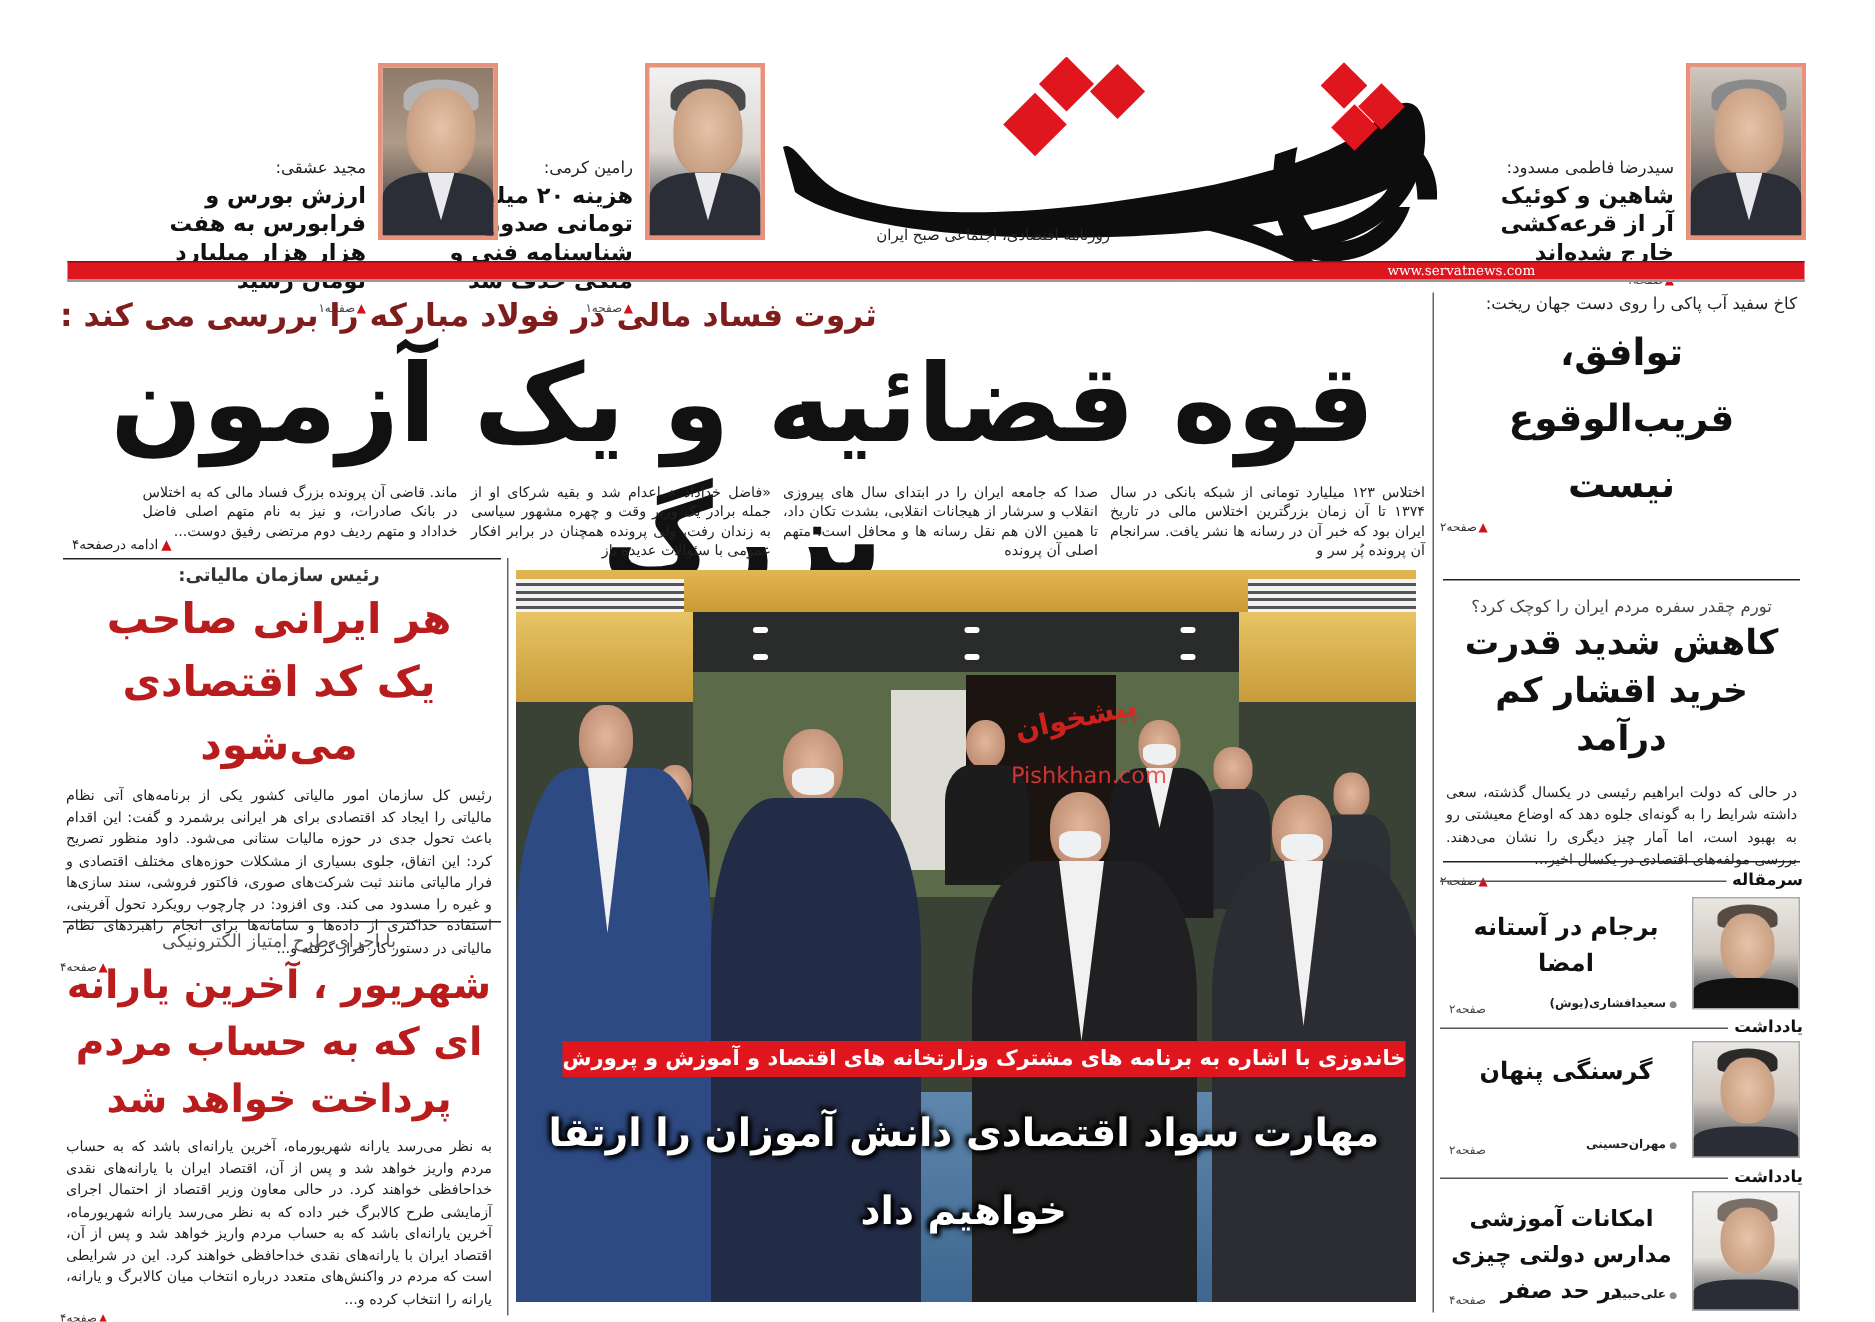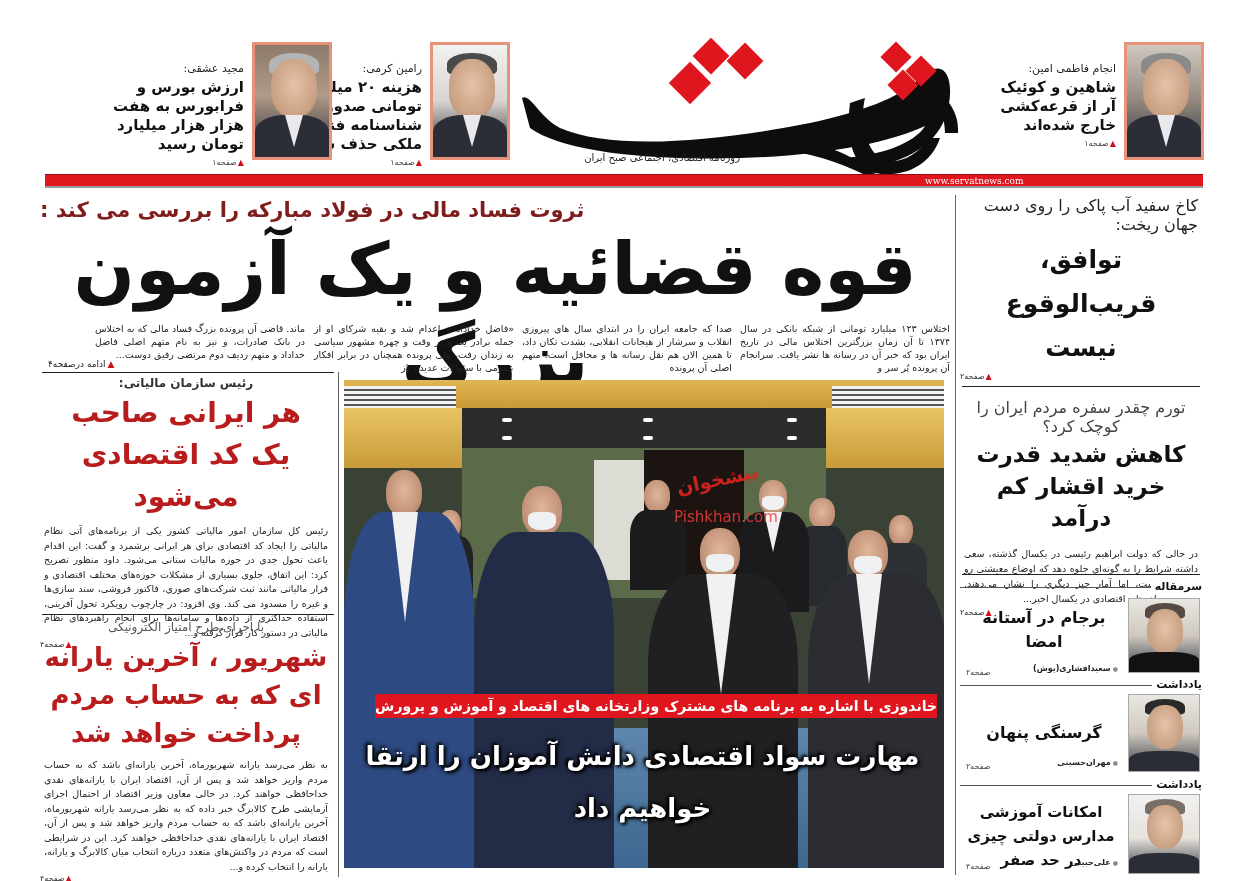--- a/index.html
+++ b/index.html
@@ -7,21 +7,21 @@
   body { font-family: "DejaVu Sans", sans-serif; color: #111; direction: rtl; position: relative; }
 
   
   .teaser { position: absolute; top: 42px; height: 122px; display: flex; flex-direction: row; gap: 8px; direction: rtl; }
   .teaser .photo { width: 80px; height: 118px; border: 3px solid #e8927c; background: linear-gradient(180deg,#cfc8c0 0%,#9b8f85 45%,#2e3138 100%); position: relative; overflow: hidden; flex: none; }
   .teaser .photo .face { position: absolute; left: 16px; top: 14px; width: 46px; height: 58px; border-radius: 45% 45% 42% 42%; background: radial-gradient(ellipse at 50% 45%, #e6c2a8 0%, #c9a083 70%, #8d7160 100%); }
   .teaser .photo .hair { position: absolute; left: 14px; top: 8px; width: 50px; height: 22px; border-radius: 50% 50% 20% 20%; background: #8a8a8a; }
   .teaser .photo .suit { position: absolute; left: 0; right: 0; bottom: 0; height: 42px; background: #2b2e36; border-radius: 40% 40% 0 0; }
   .teaser .photo .collar { position: absolute; left: 30px; bottom: 10px; width: 18px; height: 32px; background: #e9e9ee; clip-path: polygon(0 0,100% 0,50% 100%); }
   .teaser .text { display: flex; flex-direction: column; justify-content: flex-start; padding-top: 20px; text-align: right; }
-  .teaser .kicker { font-size: 11px; color: #222; margin-bottom: 3px; }
+  .teaser .kicker { font-size: 11px; color: #222; margin-bottom: 3px; margin-top: 43px; }
   .teaser .title { font-family: "DejaVu Sans", sans-serif; font-weight: bold; font-size: 15px; line-height: 19px; color: #111; }
   .teaser .pg { font-size: 8px; color: #444; margin-top: 4px; }
   .teaser .pg::before { content: "▲"; color: #d0101a; margin-left: 1px; font-size: 8px; }
 
   .logo { position: absolute; left: 520px; top: 38px; width: 440px; height: 140px; }
   .tagline { position: absolute; left: 520px; top: 152px; font-size: 10px; color: #222; width: 220px; text-align: right; }
 
   .dateband { position: absolute; left: 45px; top: 174px; width: 1158px; height: 14px; background: #e0161f; border-top: 1px solid #8b0d13; border-bottom: 2px solid #999; }
   .dateband .date { position: absolute; right: 300px; top: 0px; font-size: 8px; color: #fff; font-weight: bold; line-height: 13px; white-space: nowrap; margin-top: 11px; }
   .dateband .url { position: absolute; right: 250px; top: 0; font-family: "DejaVu Serif", serif; font-size: 9px; color: #fff; direction: ltr; line-height: 13px; }
@@ -31,21 +31,21 @@
   .lead-title { position: absolute; left: 40px; top: 224px; width: 910px; text-align: center; font-weight: bold; font-size: 72px; line-height: 90px; letter-spacing: 2px; color: #111; }
   .lead-body { position: absolute; top: 322px; height: 48px; font-size: 9.5px; line-height: 13px; color: #222; text-align: justify; }
   .lead-more { position: absolute; left: 48px; top: 359px; font-size: 9px; color: #222; }
   .lead-more::before { content: "▲"; color: #d0101a; margin-left: 2px; }
 
   .vline { position: absolute; width: 1px; background: #bbb; }
   .hline { position: absolute; height: 1px; background: #222; }
 
   
   .rc { position: absolute; left: 960px; width: 242px; text-align: right; }
-  .rc .kicker { font-size: 16px; color: #222; }
+  .rc .kicker { font-size: 11px; color: #222; }
   .rc .title { font-weight: bold; color: #111; text-align: center; }
   .rc .body { font-size: 9.5px; line-height: 15px; color: #222; text-align: justify; }
   .pg-link { font-size: 8px; color: #333; }
   .pg-link::before { content: "▲"; color: #d0101a; margin-left: 1px; }
 
   .opinion { position: absolute; left: 960px; width: 242px; height: 90px; }
   .opinion .label { position: absolute; right: 0; top: 0; font-size: 11px; font-weight: bold; background: #fff; padding-left: 4px; }
   .opinion .rule { position: absolute; left: 0; right: 48px; top: 7px; height: 1px; background: #555; }
   .opinion .pic { position: absolute; right: 2px; top: 18px; width: 72px; height: 75px; border: 1px solid #aaa; background: linear-gradient(180deg,#e9e7e2 0%,#cfc9c0 50%,#3a3c44 100%); overflow: hidden; }
   .opinion .pic .face { position:absolute; left: 18px; top: 10px; width: 36px; height: 44px; border-radius: 46%; background: radial-gradient(ellipse at 50% 45%,#e7c3a9 0%,#c69d80 75%,#8c6f5e 100%); }
@@ -90,21 +90,21 @@
 <body>
 
 <div class="teaser" style="right:46px; width:290px;">
   <div class="photo">
     <div class="hair"></div>
       <div class="face"></div>
       <div class="suit"></div>
       <div class="collar"></div>
   </div>
   <div class="text">
-    <div class="kicker">انجام فاطمی امین:</div>
+    <div class="kicker">سیدرضا فاطمی مسدود:</div>
     <div class="title" style="width:120px;">شاهین و کوئیک آر از قرعه‌کشی خارج شده‌اند</div>
     <div class="pg">صفحه۱</div>
   </div>
 </div>
 
 <div class="teaser" style="right:740px; width:220px;">
   <div class="photo" style="background:linear-gradient(180deg,#f2f2f2 0%,#d9d4cf 50%,#1f2126 100%);">
     <div class="hair" style="background:#4a4a4a;"></div>
       <div class="face"></div>
       <div class="suit"></div>
@@ -194,21 +194,21 @@
 </div>
 
 <div class="opinion" style="top:678px;">
   <div class="rule"></div>
   <div class="label">یادداشت</div>
   <div class="pic" style="top:16px; height:78px;">
       <div class="hair" style="background:#2a2a2a;"></div>
       <div class="face"></div>
       <div class="suit"></div>
     </div>
-  <div class="otitle" style="top:24px;margin-top:19px;">گرسنگی پنهان</div>
+  <div class="otitle" style="top:24px;">گرسنگی پنهان</div>
   <div class="author" style="top:80px;">مهران‌حسینی</div>
   <div class="opg" style="top:84px;">صفحه۲</div>
 </div>
 
 <div class="opinion" style="top:778px; height:100px;">
   <div class="rule"></div>
   <div class="label">یادداشت</div>
   <div class="pic" style="top:16px; height:80px; background:linear-gradient(180deg,#f2f2f2 0%,#e6e2dc 55%,#3b3d44 100%);">
       <div class="hair" style="background:#7a6f66;"></div>
       <div class="face"></div>

